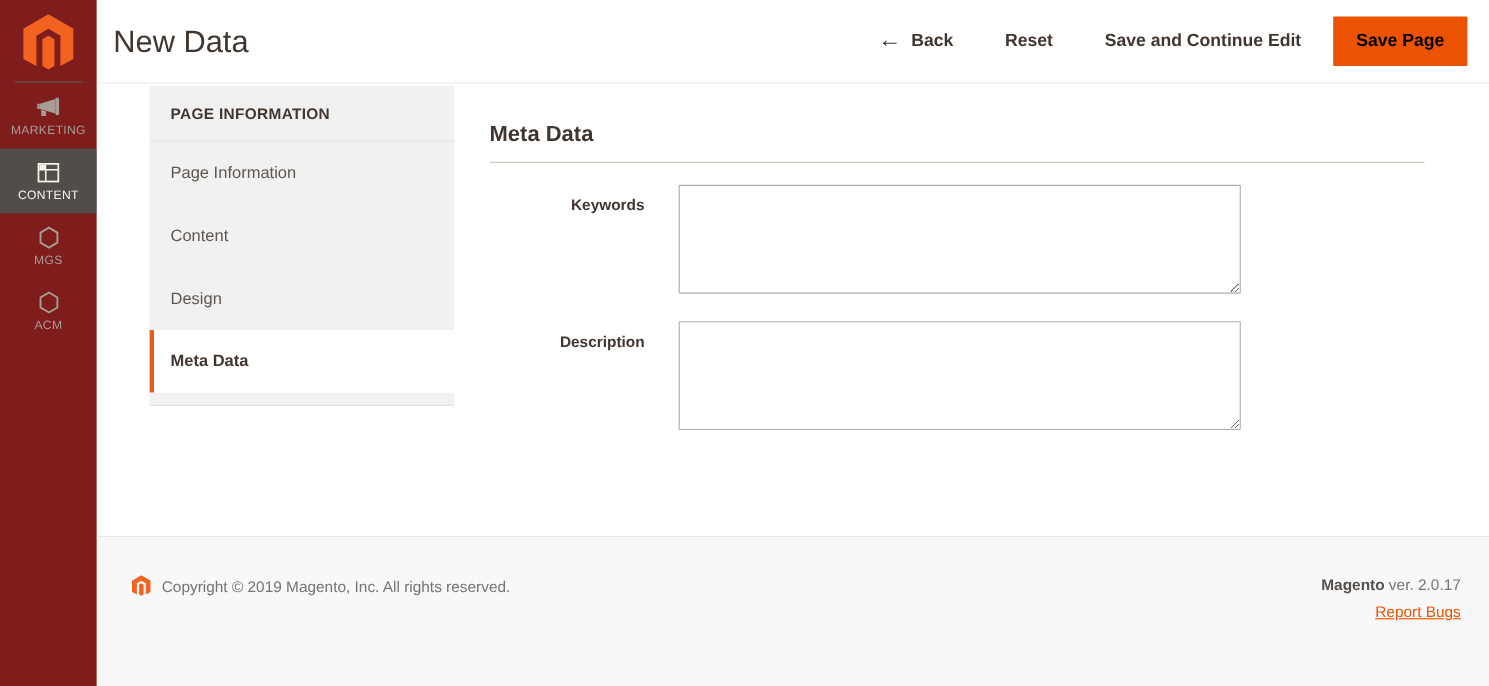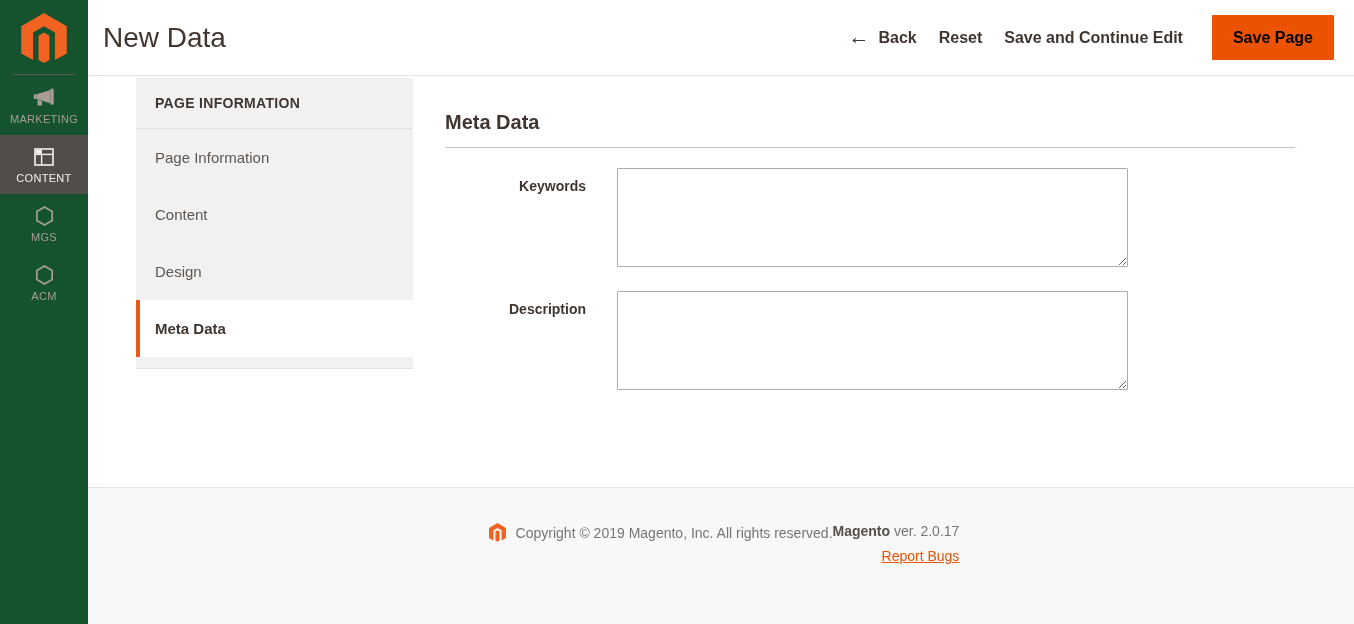--- a/index.html
+++ b/index.html
@@ -7,21 +7,21 @@
   body {
     font-family: "Liberation Sans", "DejaVu Sans", sans-serif;
     background: #ffffff;
     color: #41362f;
   }
   .app { display: flex; width: 1354px; height: 624px; }
 
   
   .sidebar {
     width: 88px; min-width: 88px; height: 100%;
-    background: #14532d;
+    background: #7f1d1d;
     display: flex; flex-direction: column; align-items: center;
   }
   .logo-wrap {
     height: 62px; width: 100%;
     display: flex; align-items: center; justify-content: center;
     padding-top: 14px; cursor: pointer;
   }
   .sidebar-sep { width: 62px; height: 1px; background: #5b5651; margin: 12px auto 1px; }
   .menu { width: 100%; }
   .menu-item {
@@ -46,21 +46,21 @@
     display: flex; align-items: center;
     padding: 0 20px 0 15px;
   }
   .page-title { font-size: 28px; font-weight: 400; color: #41362f; }
   .header-actions { margin-left: auto; display: flex; align-items: center; }
   .hdr-btn {
     background: none; border: none; cursor: pointer;
     font-family: inherit; font-size: 16px; font-weight: 600; color: #41362f;
     display: flex; align-items: center; padding: 0;
   }
-  .hdr-btn + .hdr-btn { margin-left: 22px; }
+  .hdr-btn + .hdr-btn { margin-left: 47px; }
   .back-arrow { font-size: 21px; font-weight: 400; margin-right: 9px; line-height: 1; position: relative; top: -1px; }
   .primary-btn {
     margin-left: 29px; background: #eb5202; color: #000000;
     border: none; border-radius: 1px; cursor: pointer;
     font-family: inherit; font-size: 16px; font-weight: 600;
     padding: 13px 21px; line-height: 1.2;
   }
 
   
   .main { position: relative; flex: 1; background: #fff; }
@@ -98,21 +98,21 @@
     width: 511px; height: 99px;
     border: 1px solid #adadad; border-radius: 1px;
     font-family: inherit; font-size: 14px; color: #41362f;
     padding: 6px 8px; resize: both; background: #fff;
   }
 
   
   .page-footer {
     height: 137px; min-height: 137px;
     background: #f8f8f8; border-top: 1px solid #e3e3e3;
-    display: flex; justify-content: center;
+    display: flex; justify-content: space-between;
     padding: 35px 26px 0 32px;
   }
   .footer-left { display: flex; align-items: flex-start; gap: 10px; }
   .footer-copy { font-size: 14px; color: #777471; padding-top: 2px; }
   .footer-right { text-align: right; }
   .footer-version { font-size: 14px; color: #777471; }
   .footer-version .brand { font-weight: 700; color: #55504b; }
   .report-bugs {
     display: inline-block; margin-top: 9px;
     font-size: 14px; color: #eb5202; text-decoration: underline; cursor: pointer;

